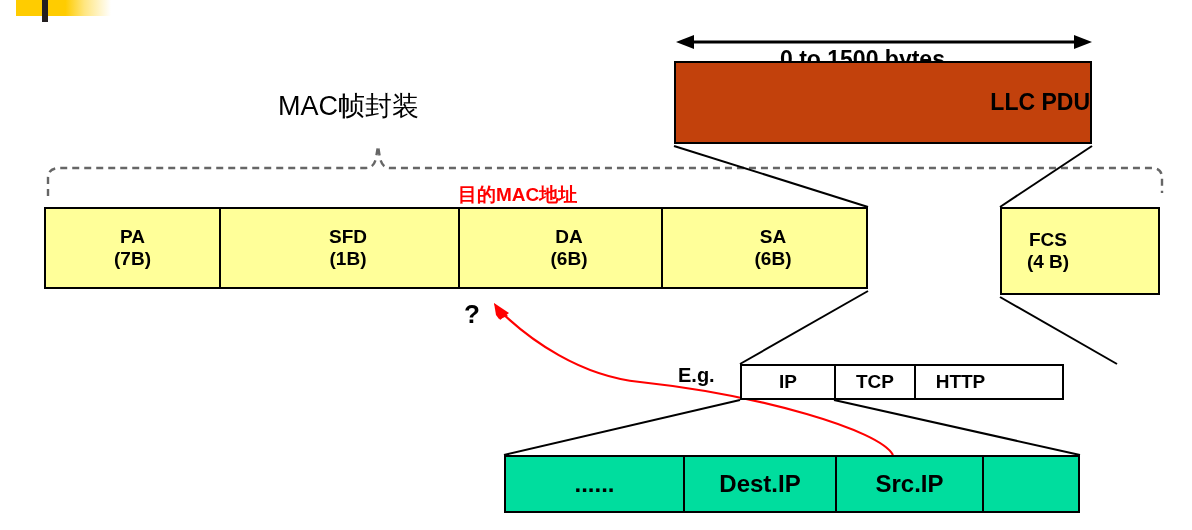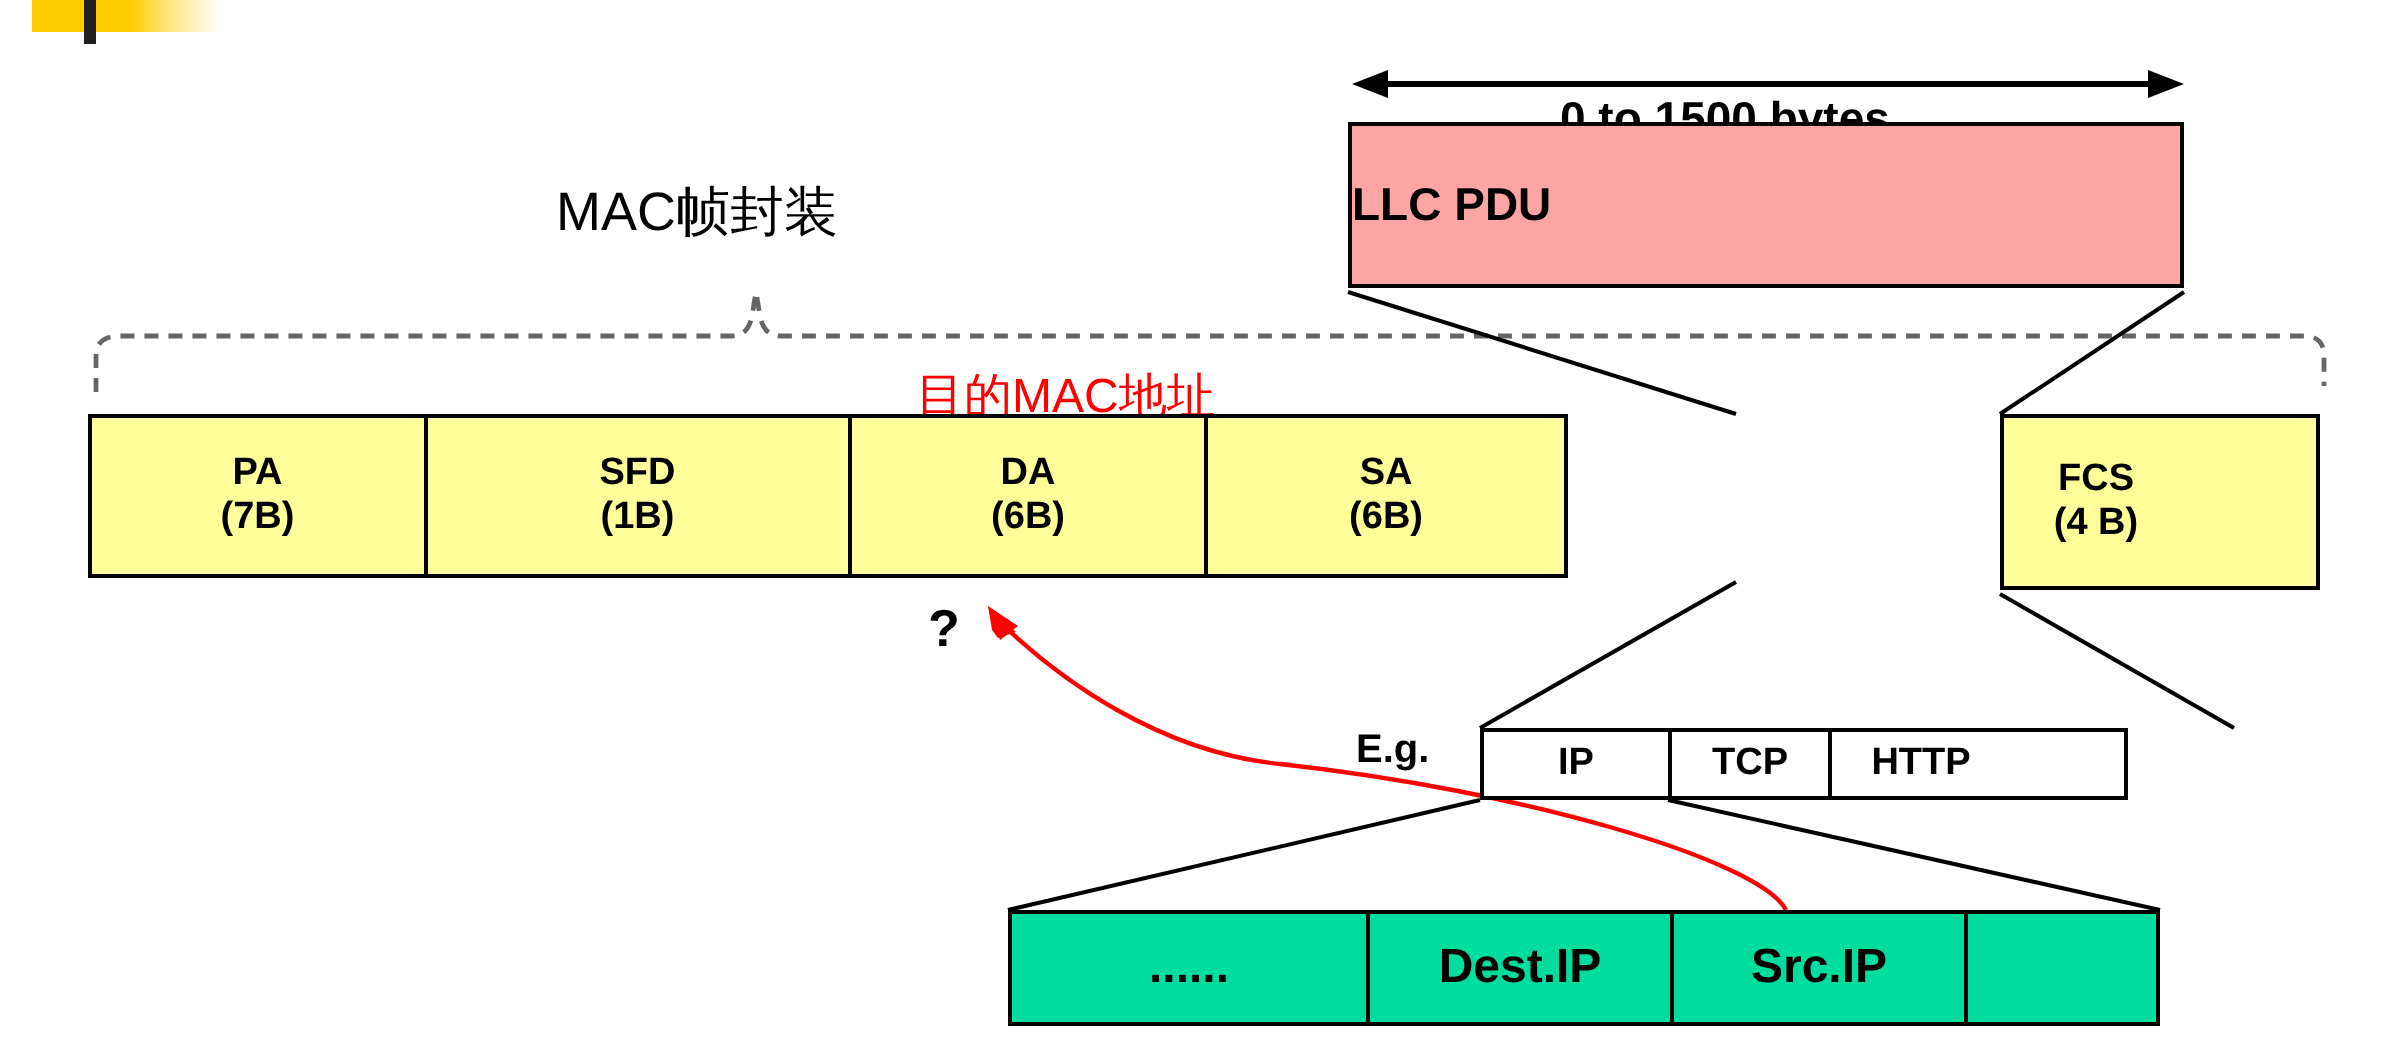--- a/index.html
+++ b/index.html
@@ -59,47 +59,48 @@
     line-height: 1.18;
     font-weight: bold;
     color: #000000;
   }
   .cell:last-child { border-right: none; }
 
   
   #mac-row {
     left: 44px;
     top: 207px;
-    width: 740px;
+    width: 824px;
     height: 82px;
     background: #FFFF99;
     font-size: 19px;
+    justify-content: space-between;
   }
   
   #tail-row {
     left: 1000px;
     top: 207px;
     width: 160px;
     height: 88px;
     background: #FFFF99;
     font-size: 19px;
   }
   
   #llc-box {
     position: absolute;
     left: 674px;
     top: 61px;
     width: 418px;
     height: 83px;
     box-sizing: border-box;
     border: 2px solid #000000;
-    background: #fca5a5;
+    background: #c2410c;
     display: flex;
     align-items: center;
-    justify-content: flex-start;
+    justify-content: flex-end;
     font-size: 23px;
     font-weight: bold;
     color: #000000;
   }
   
   #eg-row {
     left: 740px;
     top: 364px;
     width: 324px;
     height: 36px;
@@ -131,22 +132,22 @@
   }
   #lbl-mac-encap {
     left: 278px;
     top: 88px;
     font-size: 27px;
     font-weight: normal;
   }
   #lbl-dest-mac {
     left: 458px;
     top: 182px;
-    font-size: 24px;
-    font-weight: normal;
+    font-size: 19px;
+    font-weight: bold;
     color: #FF0000;
   }
   #lbl-question {
     left: 464px;
     top: 299px;
     font-size: 26px;
     font-weight: bold;
   }
   #lbl-eg {
     left: 678px;

